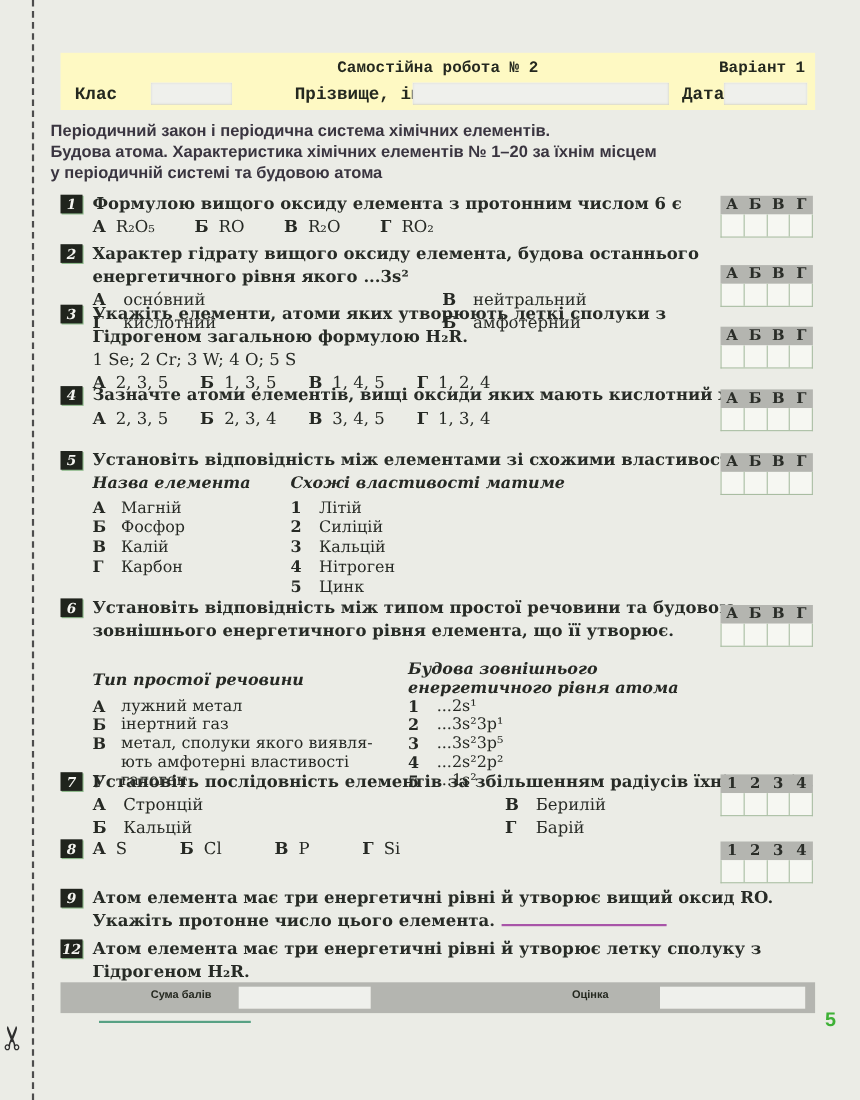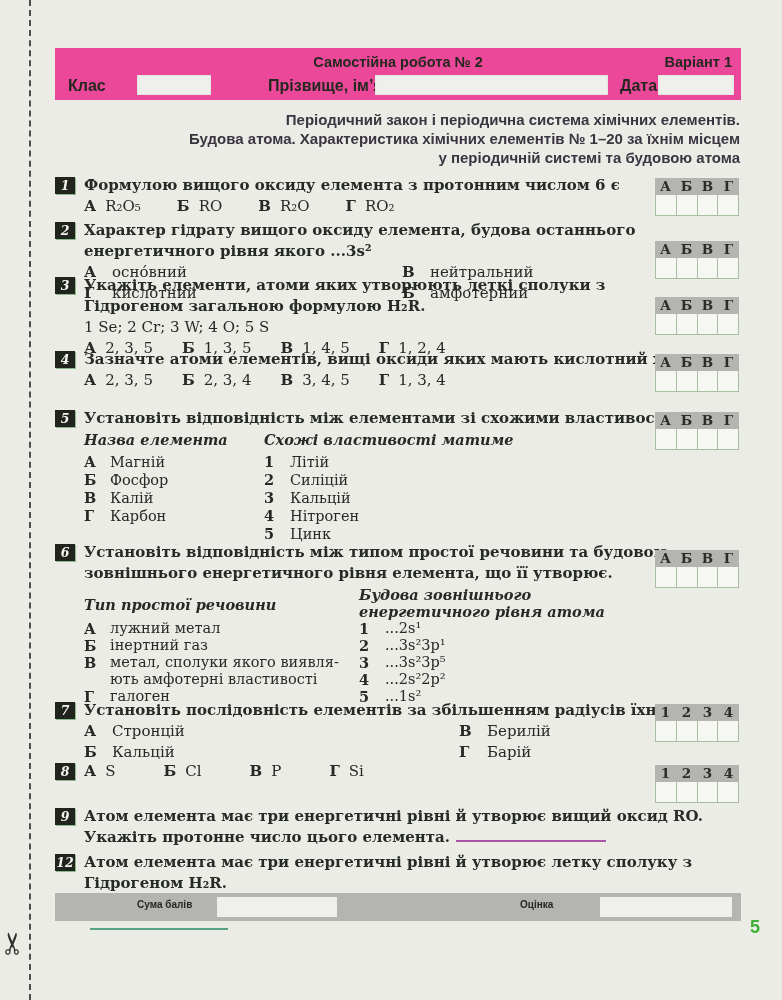--- a/index.html
+++ b/index.html
@@ -3,32 +3,32 @@
 <meta charset="utf-8">
 <style>
   html,body{margin:0;padding:0;}
   .page{position:relative;width:782px;height:1000px;background:#ebece6;overflow:hidden;
         font-family:"DejaVu Serif",serif;color:#262924;}
   
   .cutline{position:absolute;left:29px;top:0;height:100%;width:0;border-left:2px dashed #4d4d4d;}
   .scissors{position:absolute;left:0px;top:926px;font-size:30px;color:#2e2e2e;
             transform:rotate(-90deg);font-family:"DejaVu Sans",sans-serif;}
   
-  .hbar{position:absolute;left:55px;top:48px;width:686px;height:52px;background:#ec4899;
-        font-family:Liberation Sans, sans-serif;}
+  .hbar{position:absolute;left:55px;top:48px;width:686px;height:52px;background:#fef9c3;
+        font-family:Liberation Mono, monospace;}
   .hbar .wtitle{position:absolute;top:6px;left:0;right:0;text-align:center;font-weight:bold;
         font-size:14.5px;color:#24281f;}
   .hbar .variant{position:absolute;top:6px;right:9px;font-weight:bold;font-size:14.5px;color:#24281f;}
   .hlabel{position:absolute;top:29px;font-weight:bold;font-size:16px;color:#24281f;}
   .hfield{position:absolute;top:27px;height:20px;background:#eff0ec;box-shadow:inset 0 0 2px #c9cac5;}
   .l-class{left:13px;} .f-class{left:82px;width:74px;}
   .l-name{left:213px;}  .f-name{left:320px;width:233px;}
   .l-date{left:565px;}  .f-date{left:603px;width:76px;}
   
-  .doctitle{position:absolute;left:46px;top:110px;width:694px;text-align:right;
+  .doctitle{position:absolute;left:46px;top:110px;width:694px;text-align:left;
         font-family:"Liberation Sans",sans-serif;font-weight:bold;font-size:15px;
         line-height:19px;color:#3a3540;}
   
   .q{position:absolute;left:55px;width:686px;font-size:15px;line-height:21px;}
   .badge{position:absolute;left:0;top:2px;min-width:18px;height:17px;padding:0 1px;background:#20241d;
         color:#f4f4f0;font-style:italic;font-weight:bold;font-size:12.5px;text-align:center;
         line-height:17px;box-shadow:1px 1px 0 #8db88a;}
   .qtext{margin-left:29px;font-weight:bold;color:#272b26;}
   .fml{}
   .q1 .qtext{width:600px;} .q2 .qtext{width:656px;} .q3 .qtext{width:575px;}
@@ -38,21 +38,21 @@
   .optrow.g36{gap:36px;} .optrow.g22{gap:29px;} .optrow.g48{gap:48px;}
   .opt{white-space:nowrap;font-weight:normal;}
   .opt .ol{font-weight:bold;margin-right:9px;}
   .opts2{margin-left:29px;display:grid;}
   .q2 .opts2{grid-template-columns:318px auto;}
   .q7 .opts2{grid-template-columns:375px auto;}
   .opts2 .opt .ol{display:inline-block;min-width:19px;margin-right:9px;}
   
   .match{margin-left:29px;display:flex;font-size:14.5px;}
   .q5 .match{line-height:18px;margin-top:2px;}
-  .q6 .match{line-height:17px;margin-top:2px;}
+  .q6 .match{line-height:17px;margin-top:16px;gap:12px;}
   .q5 .colL{width:180px;} .q6 .colL{width:275px;}
   .mhdr{font-style:italic;font-weight:bold;}
   .q5 .mhdr{margin-bottom:4px;}
   .q6 .colL .mhdr{margin-top:10px;margin-bottom:7px;}
   .mrow{display:flex;}
   .mkey{min-width:26px;font-weight:bold;}
   .mtext{white-space:pre-line;}
   
   .agrid{position:absolute;right:2px;width:84px;}
   .ghead{height:17px;background:#b4b5b0;display:flex;align-items:center;

